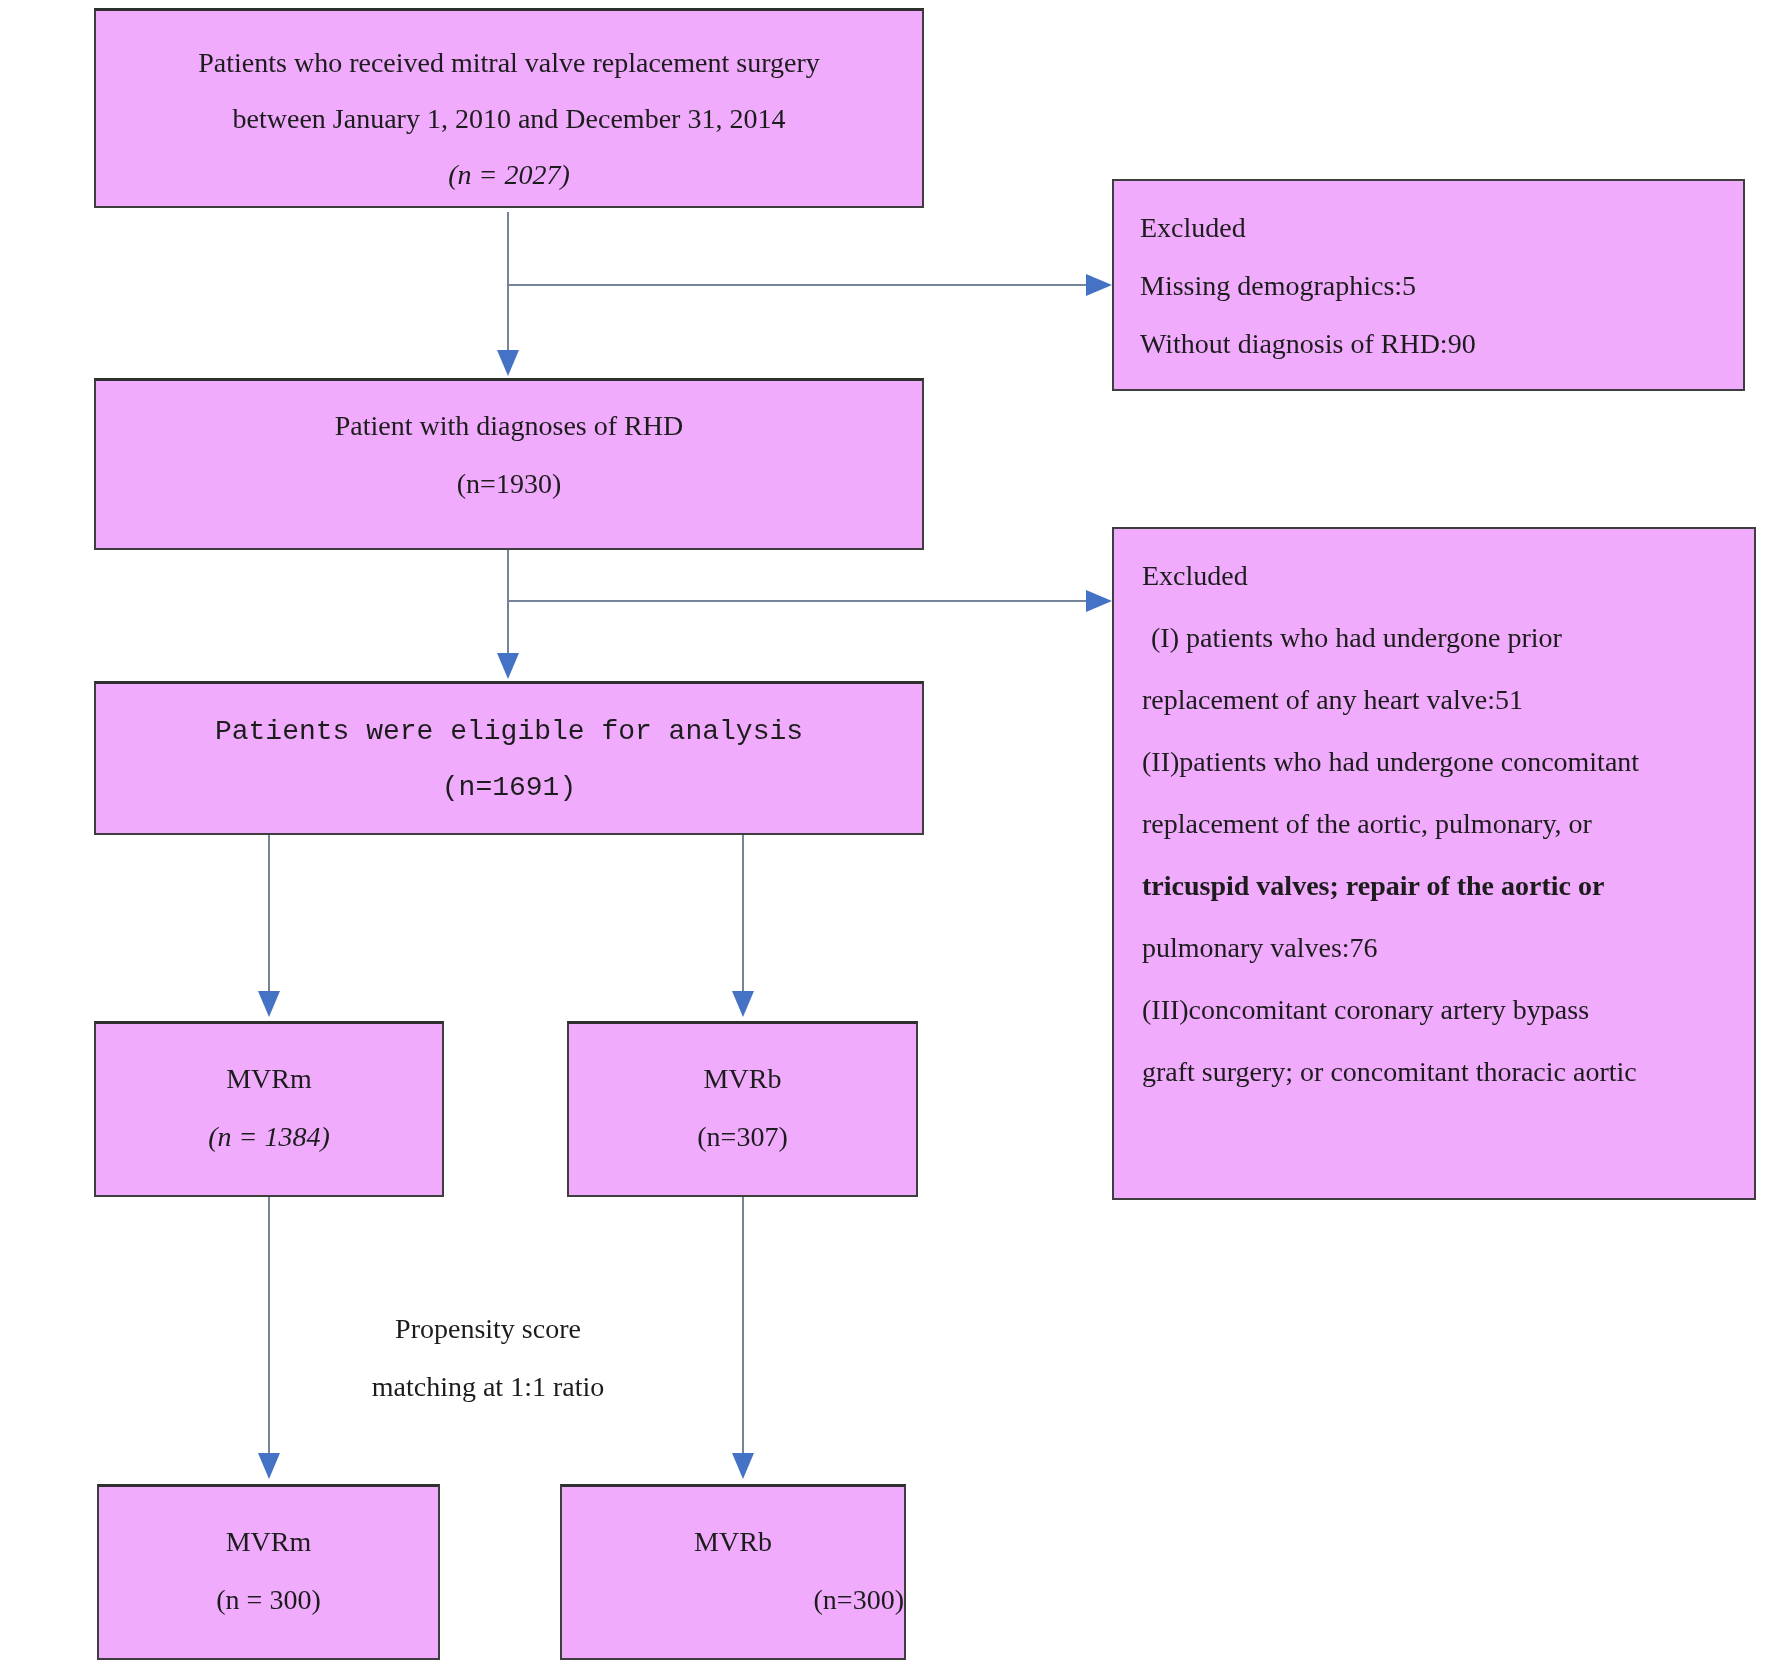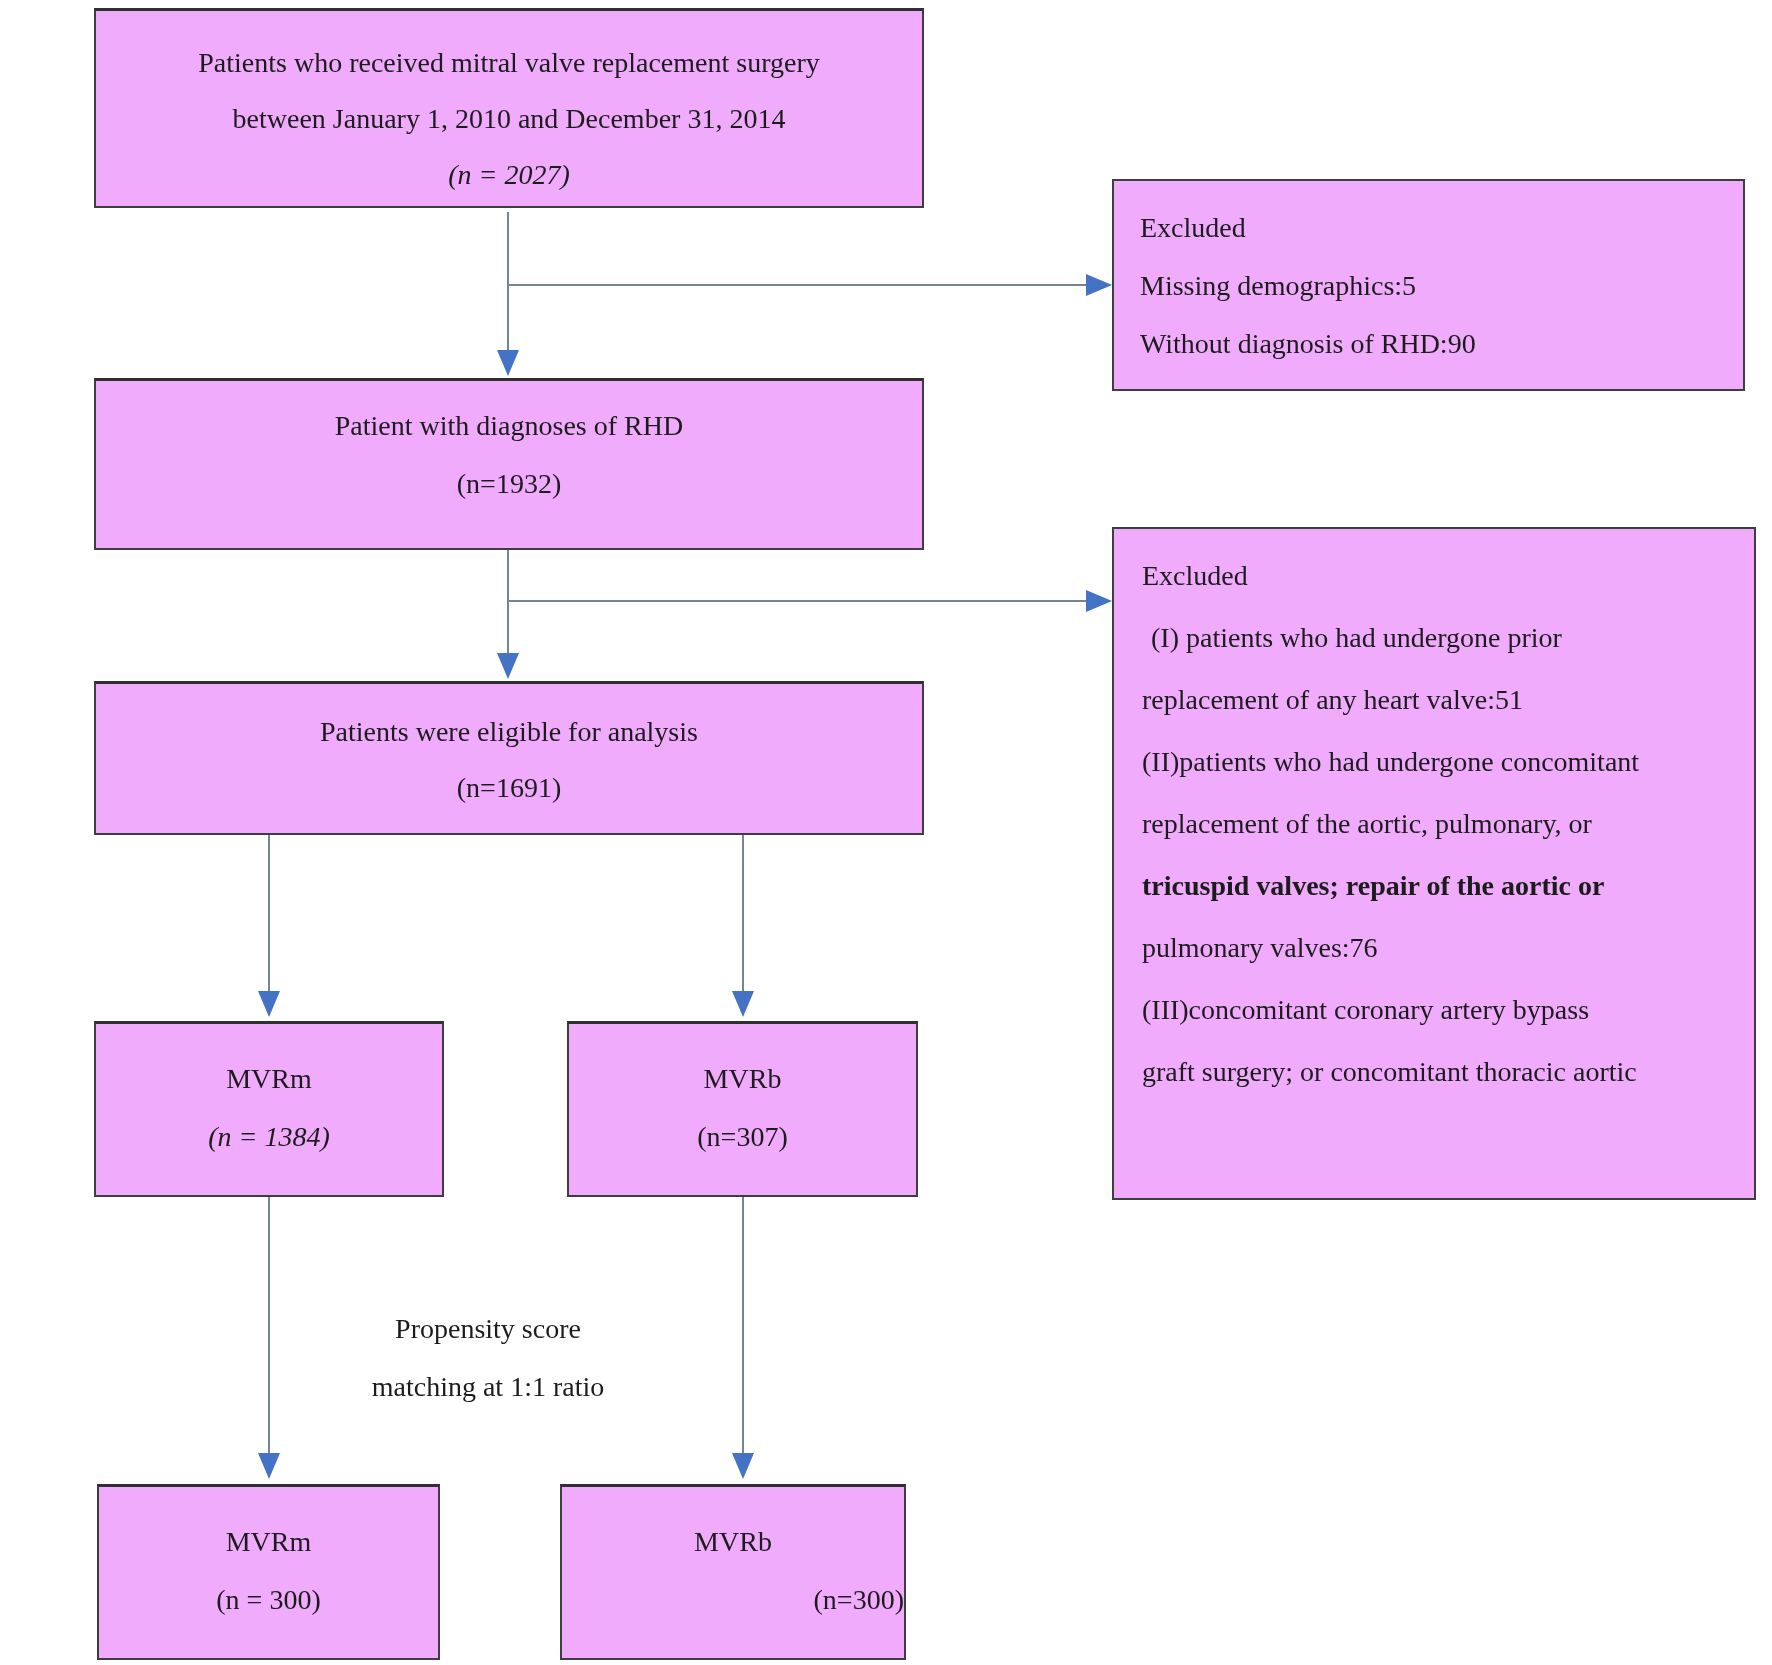--- a/index.html
+++ b/index.html
@@ -61,42 +61,42 @@
   <div class="arrow-right" style="left:1086px;top:274px;"></div>
 
   <div class="fbox lefted" style="left:1112px;top:179px;width:633px;height:212px;padding:18px 20px 0 26px;">
     <div class="ln" style="line-height:58px;">Excluded</div>
     <div class="ln" style="line-height:58px;">Missing demographics:5</div>
     <div class="ln" style="line-height:58px;">Without diagnosis of RHD:90</div>
   </div>
 
   <div class="fbox centered thick-top" style="left:94px;top:378px;width:830px;height:172px;padding-top:16px;">
     <div class="ln" style="line-height:58px;">Patient with diagnoses of RHD</div>
-    <div class="ln" style="line-height:58px;">(n=1932)</div>
+    <div class="ln" style="line-height:58px;">(n=1930)</div>
   </div>
 
   <div class="conn v" style="left:507px;top:550px;height:103px;"></div>
   <div class="arrow-down" style="left:497px;top:653px;"></div>
 
   <div class="conn h" style="left:508px;top:600px;width:578px;"></div>
   <div class="arrow-right" style="left:1086px;top:590px;"></div>
 
   <div class="fbox lefted" style="left:1112px;top:527px;width:644px;height:673px;padding:16px 18px 0 28px;">
     <div class="ln" style="line-height:62px;">Excluded</div>
     <div class="ln" style="line-height:62px;margin-left:9px;">(I) patients who had undergone prior</div>
     <div class="ln" style="line-height:62px;">replacement of any heart valve:51</div>
     <div class="ln" style="line-height:62px;">(II)patients who had undergone concomitant</div>
     <div class="ln" style="line-height:62px;">replacement of the aortic, pulmonary, or</div>
     <div class="ln" style="line-height:62px;font-weight:bold;">tricuspid  valves; repair of the aortic or</div>
     <div class="ln" style="line-height:62px;">pulmonary valves:76</div>
     <div class="ln" style="line-height:62px;">(III)concomitant coronary artery bypass</div>
     <div class="ln" style="line-height:62px;">graft surgery; or concomitant thoracic aortic</div>
   </div>
 
-  <div class="fbox centered thick-top" style="left:94px;top:681px;width:830px;height:154px;padding-top:20px;">
+  <div class="fbox centered thick-top" style="left:94px;top:681px;width:830px;height:154px;padding-top:20px;font-family:Liberation Mono, monospace;">
     <div class="ln" style="line-height:56px;">Patients were eligible for analysis</div>
     <div class="ln" style="line-height:56px;">(n=1691)</div>
   </div>
 
   <div class="conn v" style="left:268px;top:835px;height:156px;"></div>
   <div class="arrow-down" style="left:258px;top:991px;"></div>
 
   <div class="conn v" style="left:742px;top:835px;height:156px;"></div>
   <div class="arrow-down" style="left:732px;top:991px;"></div>
 

